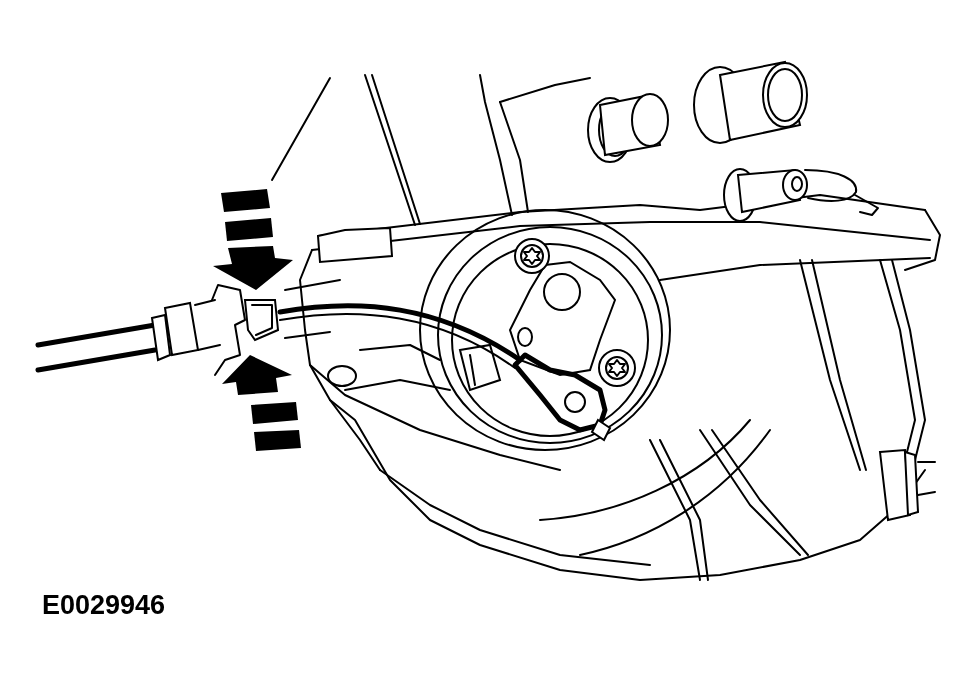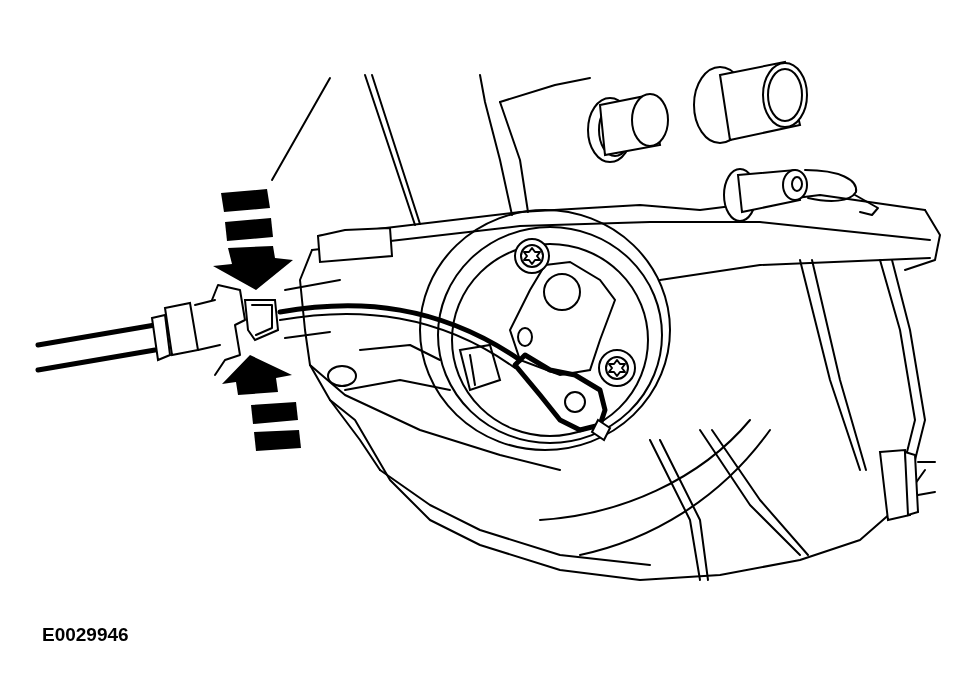--- a/index.html
+++ b/index.html
@@ -1,22 +1,22 @@
 <!DOCTYPE html>
 <html><head>
   <meta charset="utf-8">
   <style>
     html, body { margin: 0; padding: 0; background: #ffffff; }
     body { width: 972px; height: 696px; position: relative; overflow: hidden; }
     .figure { position: absolute; left: 0; top: 0; width: 972px; height: 696px; }
     .figure svg { width: 972px; height: 696px; display: block; }
     .label {
-      position: absolute; left: 42px; top: 624px;
+      position: absolute; left: 42px; top: 590px;
       font-family: "Liberation Sans", sans-serif;
-      font-weight: bold; font-size: 19px; color: #000000; letter-spacing: 0px;
+      font-weight: bold; font-size: 27px; color: #000000; letter-spacing: 0px;
     }
     .ln { fill: none; stroke: #000; stroke-width: 2; stroke-linecap: round; stroke-linejoin: round; }
     .thick { fill: none; stroke: #000; stroke-width: 5; stroke-linecap: round; stroke-linejoin: round; }
     .blk { fill: #000; stroke: none; }
     .wf { fill: #fff; stroke: #000; stroke-width: 2; }
   </style>
 </head>
 <body>
 
 <div class="figure">

